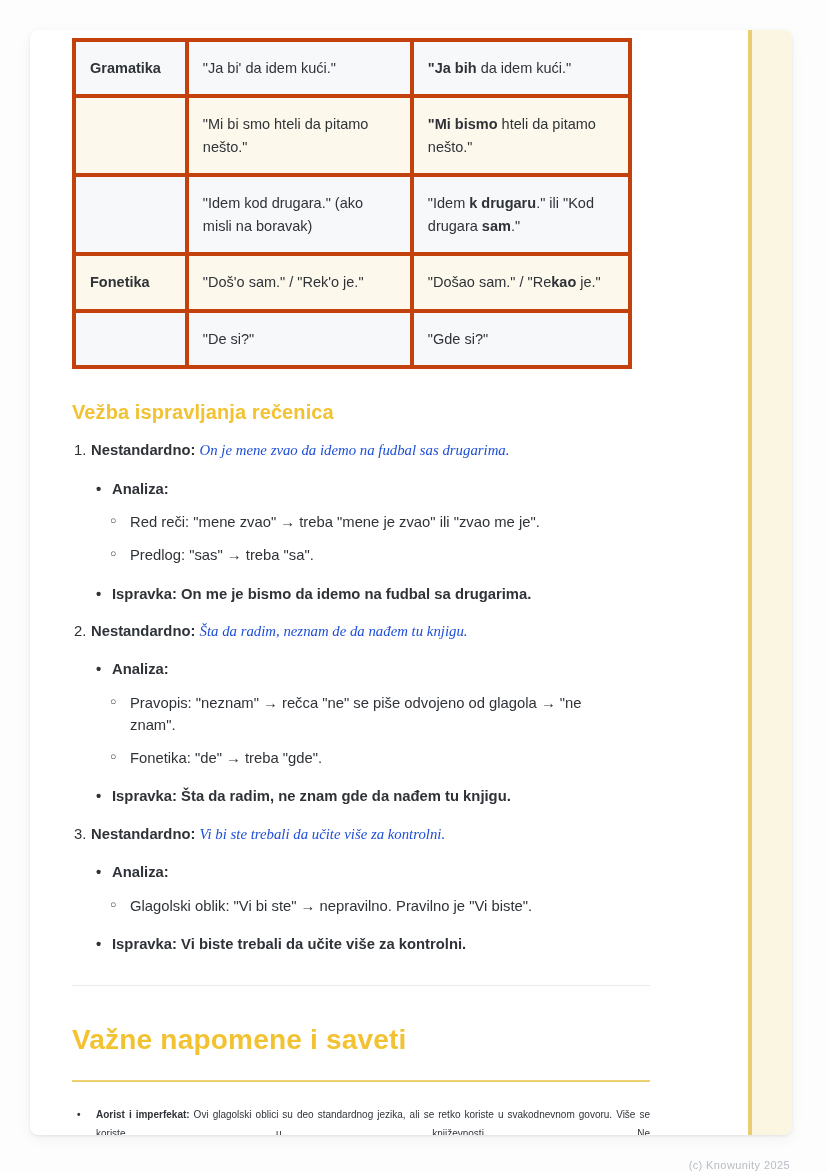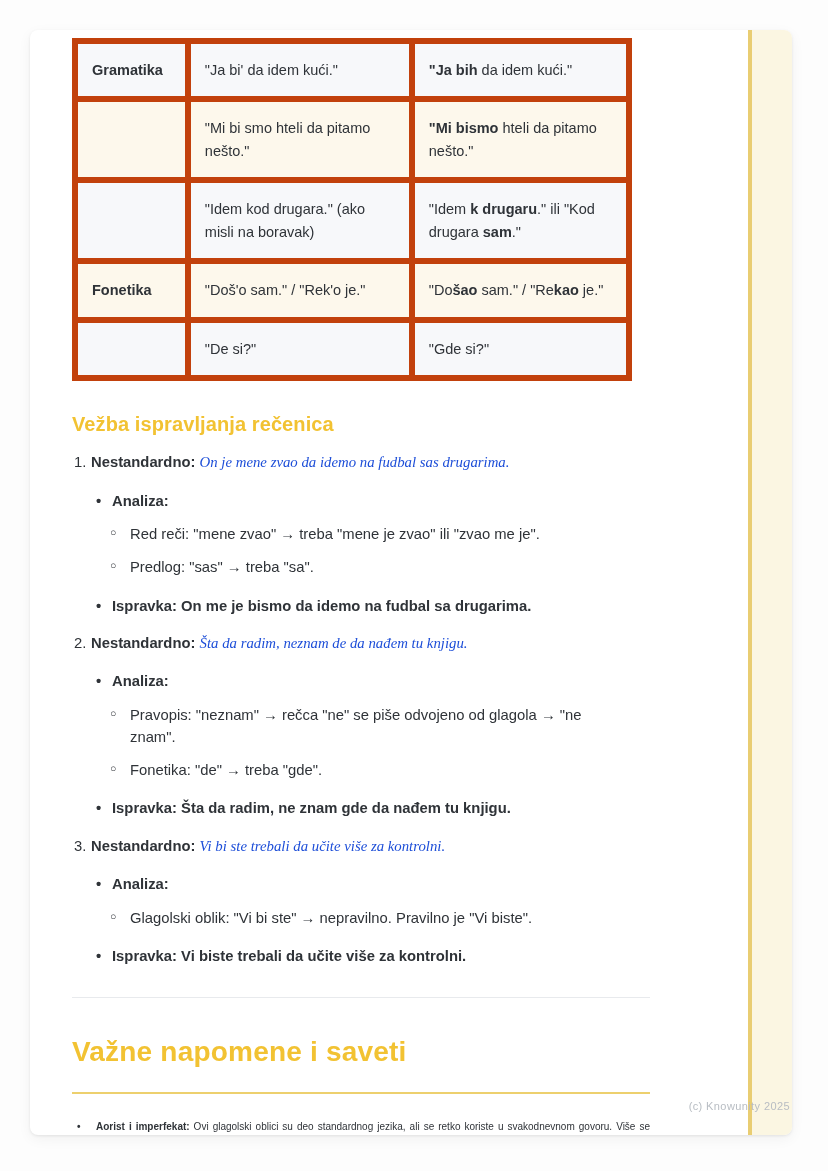--- a/index.html
+++ b/index.html
@@ -35,21 +35,21 @@
 
   
   table.cmp {
     border-collapse: collapse;
     width: 560px;
     font-size: 14.5px;
     line-height: 1.55;
     color: #2f3338;
   }
   table.cmp td {
-    border: 6px solid #c2410c;
+    border: 4px solid #c2410c;
     padding: 15px 14px;
     vertical-align: middle;
   }
   table.cmp td.lbl { font-weight: 700; }
   table.cmp tr.alt-gray td  { background: #f7f8fa; }
   table.cmp tr.alt-cream td { background: #fdf8ec; }
   .col-label { width: 113px; }
   .col-ns    { width: 227px; }
   .col-std   { width: 220px; }
 
@@ -129,21 +129,21 @@
   .note-item::before {
     content: "\2022";
     position: absolute;
     left: 5px; top: 0;
     font-weight: 700;
   }
   .note-label { font-weight: 700; }
 
   .footer-credit {
     position: absolute;
-    right: 38px; top: 1100px;
+    right: 38px; top: 1159px;
     font-size: 11px;
     color: #b8bdc3;
     letter-spacing: 0.4px;
     z-index: 5;
   }
 </style>
 </head>
 <body>
 
 <div class="card">
@@ -169,21 +169,21 @@
           <td><span style="font-weight: 700;">"Mi bismo</span><span> hteli da pitamo nešto."</span></td>
         </tr>
         <tr class="alt-gray">
           <td class="lbl"></td>
           <td><span>"Idem kod drugara." (ako misli na boravak)</span></td>
           <td><span>"Idem </span><span style="font-weight: 700; text-align: right;">k drugaru</span><span>." ili "Kod drugara </span><span style="font-weight: 700;">sam</span><span>."</span></td>
         </tr>
         <tr class="alt-cream">
           <td class="lbl">Fonetika</td>
           <td><span>"Doš'o sam." / "Rek'o je."</span></td>
-          <td><span>"Do</span><span style="font-weight: 700;">šao</span><span> sam." / "Re</span><span style="font-weight: 700;">kao</span><span> je."</span></td>
+          <td><span>"Do</span><span style="font-weight: 400;">šao</span><span> sam." / "Re</span><span style="font-weight: 700;">kao</span><span> je."</span></td>
         </tr>
         <tr class="alt-gray">
           <td class="lbl"></td>
           <td><span>"De si?"</span></td>
           <td><span>"Gde si?"</span></td>
         </tr>
       </tbody>
     </table>
 
     <h3 class="sec-title">Vežba ispravljanja rečenica</h3>

